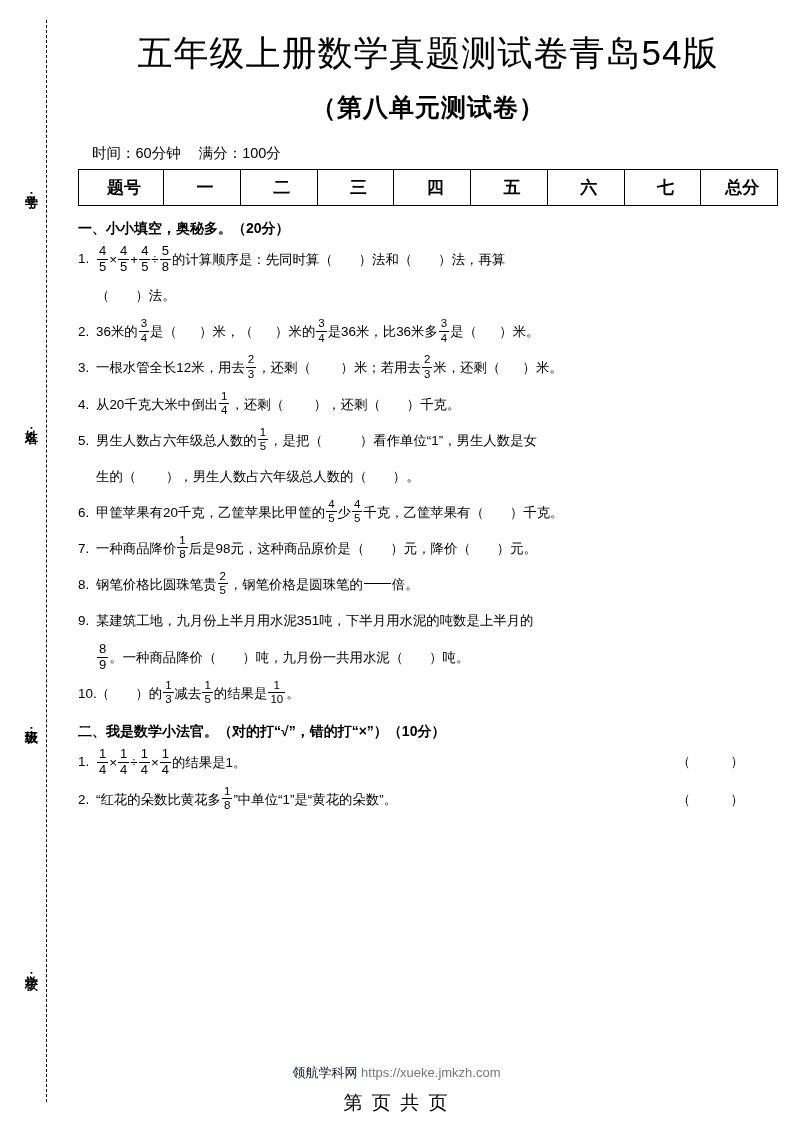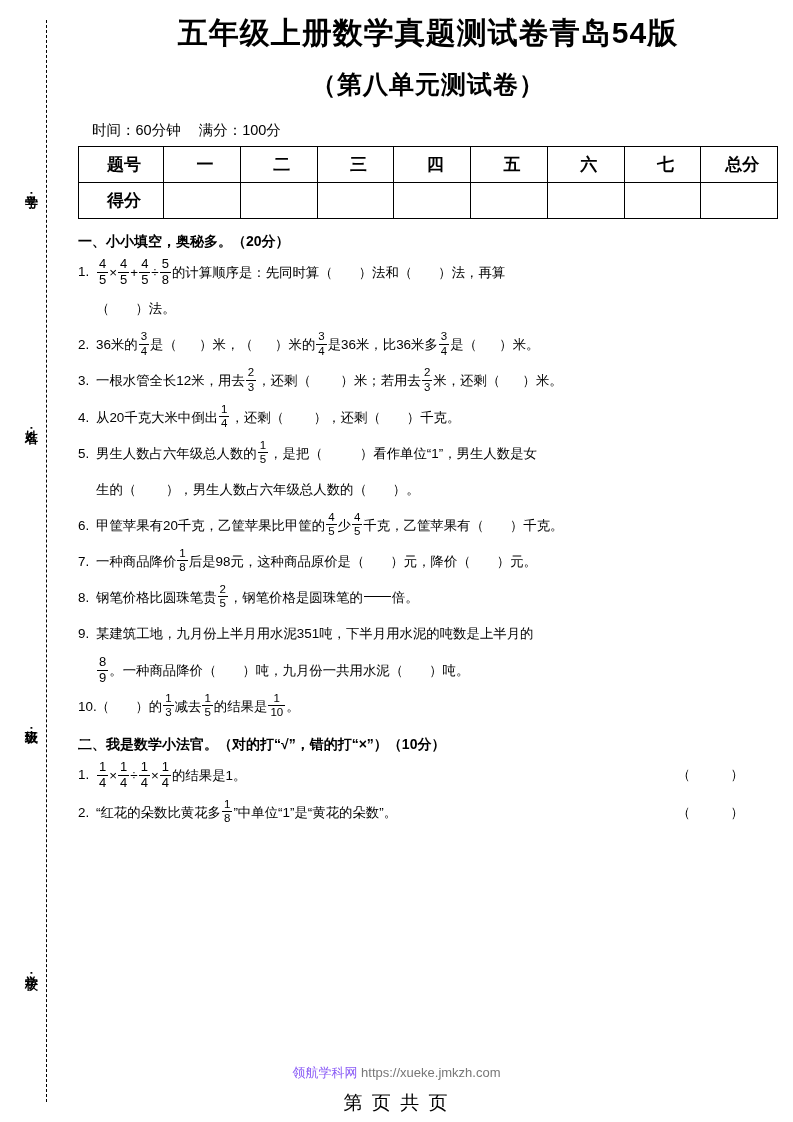--- a/index.html
+++ b/index.html
@@ -48,23 +48,23 @@
 
   .content {
     position: absolute;
     left: 78px;
     top: 0;
     width: 700px;
   }
 
   h1.title {
     text-align: center;
-    font-size: 30px;
-    font-weight: bold;
-    margin: 13px 0 0 0;
+    font-size: 35px;
+    font-weight: normal;
+    margin: 30px 0 0 0;
     font-family: "Liberation Sans", sans-serif;
     letter-spacing: 1px;
   }
   h2.subtitle {
     text-align: center;
     font-size: 25px;
     font-weight: bold;
     margin: 14px 0 0 0;
     font-family: "Liberation Sans", sans-serif;
     letter-spacing: 1px;
@@ -132,21 +132,21 @@
   .footer-url {
     position: absolute;
     left: 0;
     right: 0;
     top: 1064px;
     text-align: center;
     font-size: 13px;
     color: #777;
     font-family: "Liberation Sans", sans-serif;
   }
-  .footer-url .brand { color: #8b5cf6; }
+  .footer-url .brand { color: #0f172a; }
   .footer-page {
     position: absolute;
     left: 0;
     right: 0;
     top: 1090px;
     text-align: center;
     font-size: 19px;
     font-family: "Liberation Sans", sans-serif;
     letter-spacing: 2px;
   }
@@ -178,31 +178,20 @@
         <td class="hdr">题号</td>
         <td>一</td>
         <td>二</td>
         <td>三</td>
         <td>四</td>
         <td>五</td>
         <td>六</td>
         <td>七</td>
         <td>总分</td>
       </tr>
-      <tr>
-        <td class="hdr">得分</td>
-        <td></td>
-        <td></td>
-        <td></td>
-        <td></td>
-        <td></td>
-        <td></td>
-        <td></td>
-        <td></td>
-      </tr>
     </tbody>
       </table>
 
     <div class="section-head">一、小小填空，奥秘多。（20分）</div>
 
     <div class="q">
       <span class="num">1.</span>
       <span class="frac big"><span class="n">4</span><span class="d">5</span></span>×<span class="frac big"><span class="n">4</span><span class="d">5</span></span>+<span class="frac big"><span class="n">4</span><span class="d">5</span></span>÷<span class="frac big"><span class="n">5</span><span class="d">8</span></span><span>的计算顺序是：先同时算（</span>&nbsp;&nbsp;&nbsp;&nbsp;&nbsp;&nbsp;&nbsp;<span>）法和（</span>&nbsp;&nbsp;&nbsp;&nbsp;&nbsp;&nbsp;&nbsp;<span>）法，再算</span>
     </div>
     <div class="q">

